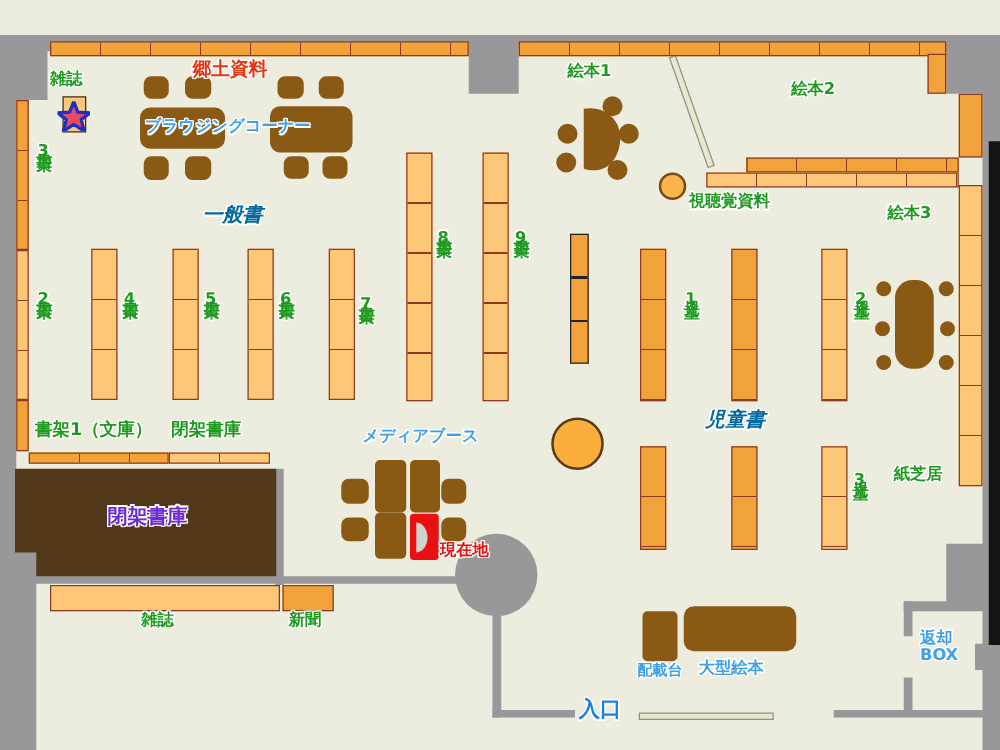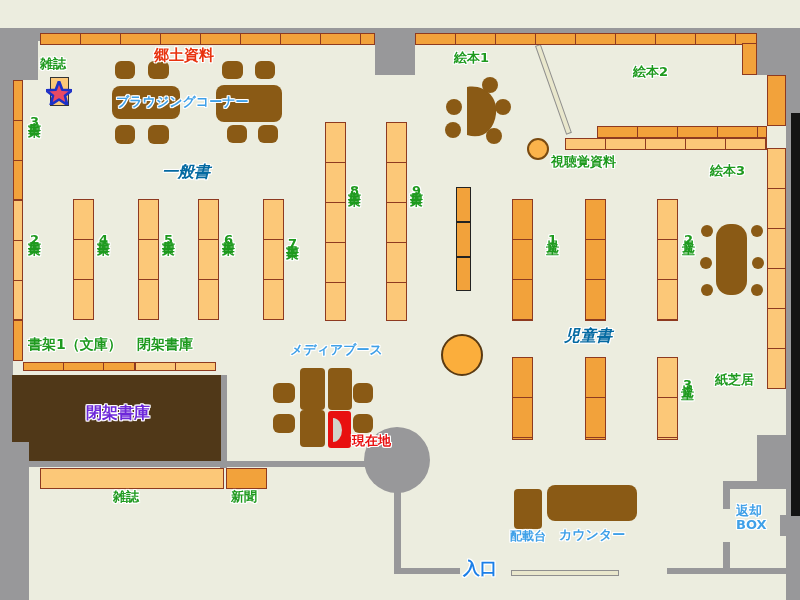--- a/index.html
+++ b/index.html
@@ -171,17 +171,17 @@
   <div class="lbl orange" style="left:564px;top:299px;">児童書</div>
   <div class="lbl green" style="left:715px;top:345px;">紙芝居</div>
   <div class="lbl green14" style="left:28px;top:309px;">書架1（文庫）</div>
   <div class="lbl green14" style="left:137px;top:309px;">閉架書庫</div>
   <div class="lbl blue" style="left:290px;top:315px;">メディアブース</div>
   <div class="lbl current" style="left:352px;top:406px;">現在地</div>
   <div class="lbl lightblue" style="left:86px;top:376px;">閉架書庫</div>
   <div class="lbl green" style="left:113px;top:462px;">雑誌</div>
   <div class="lbl green" style="left:231px;top:462px;">新聞</div>
   <div class="lbl blue12" style="left:510px;top:502px;">配載台</div>
-  <div class="lbl blue" style="left:559px;top:500px;">カウンター</div>
+  <div class="lbl blue" style="left:559px;top:500px;">大型絵本</div>
   <div class="lbl entrance" style="left:463px;top:531px;">入口</div>
   <div class="lbl blue wrap" style="left:736px;top:476px;width:42px;">返却BOX</div>
 
 </div>
 
 </body></html>

